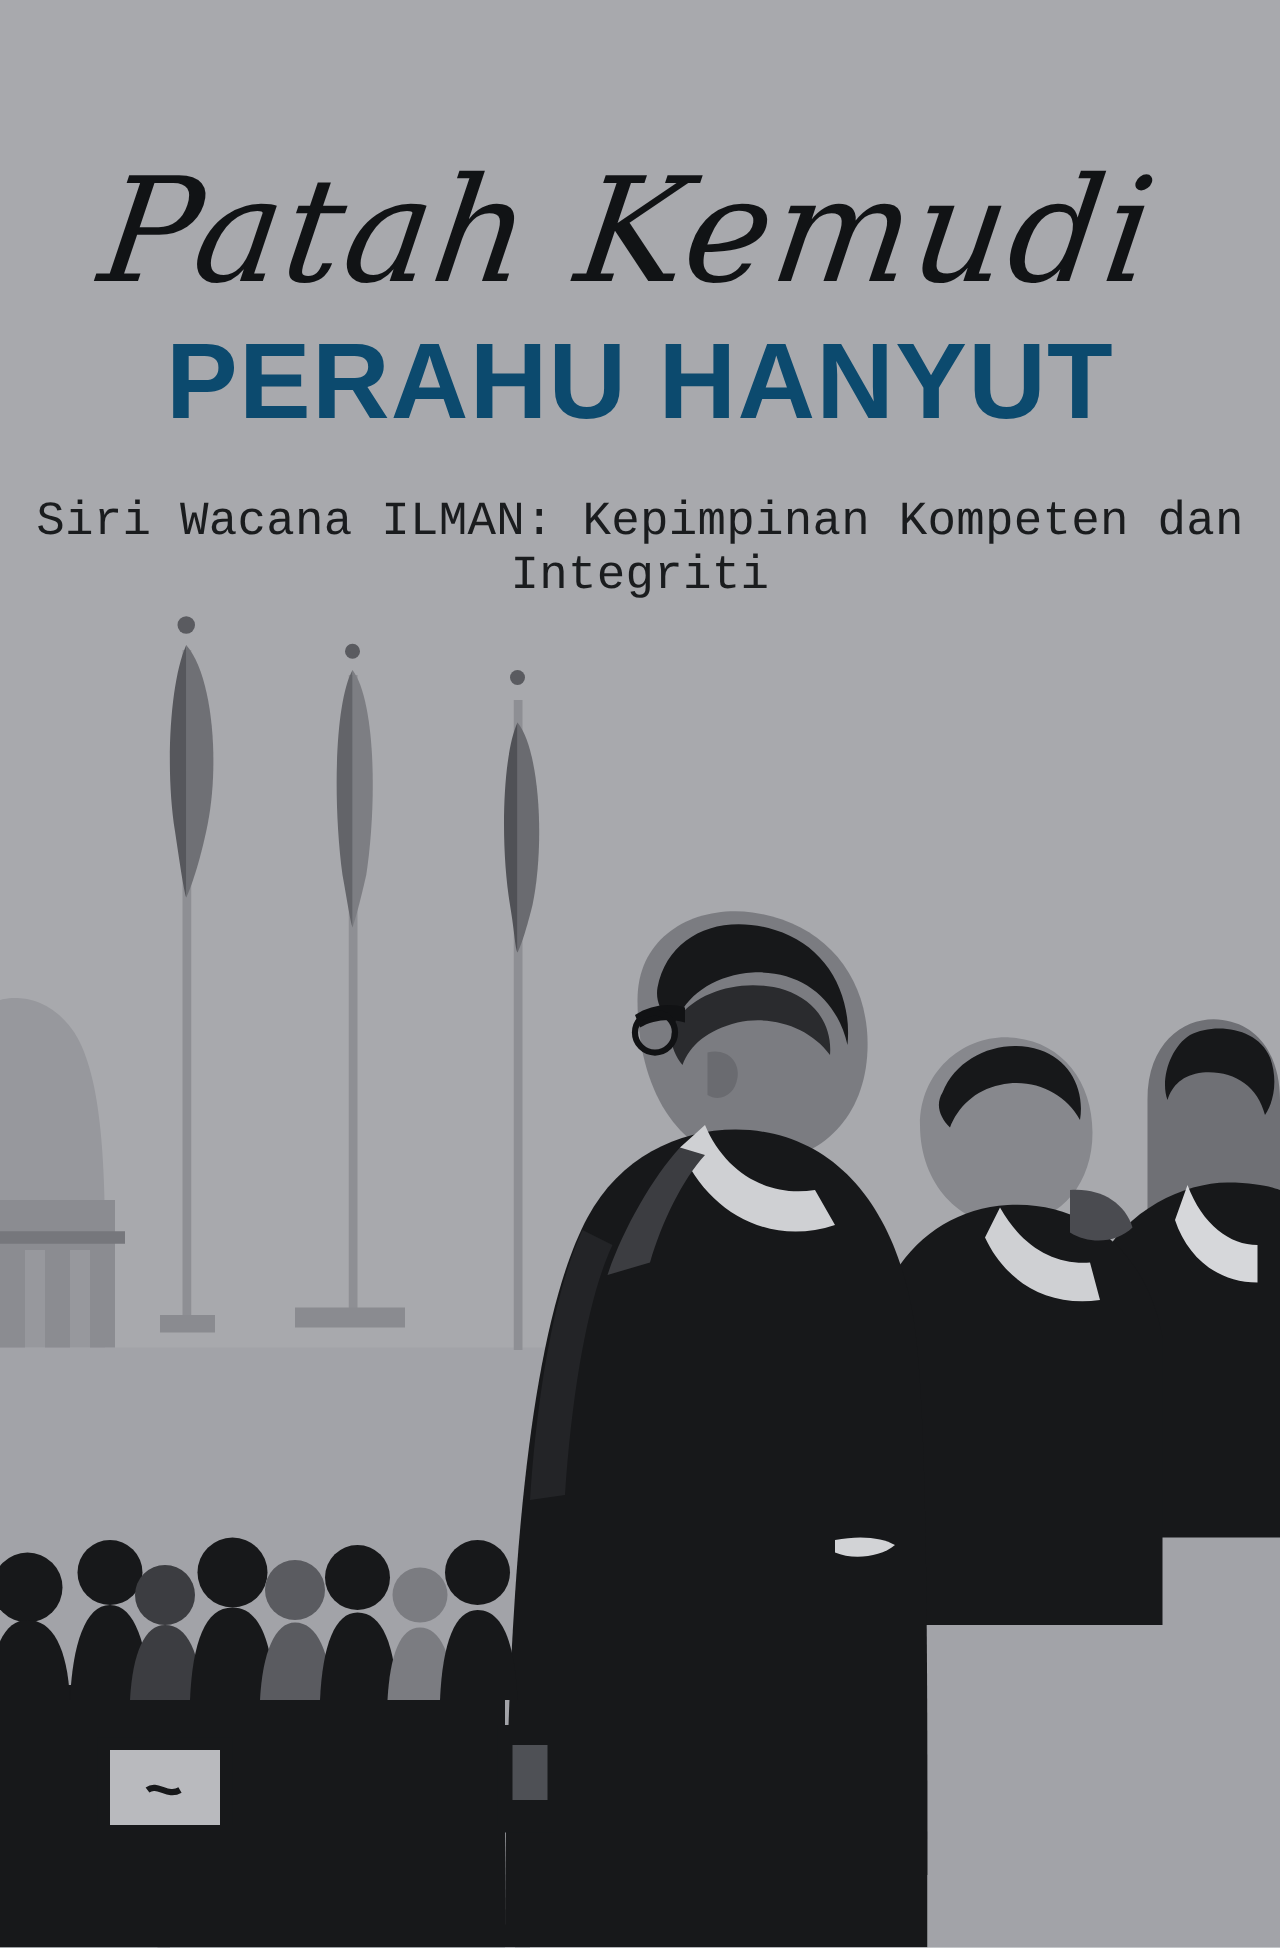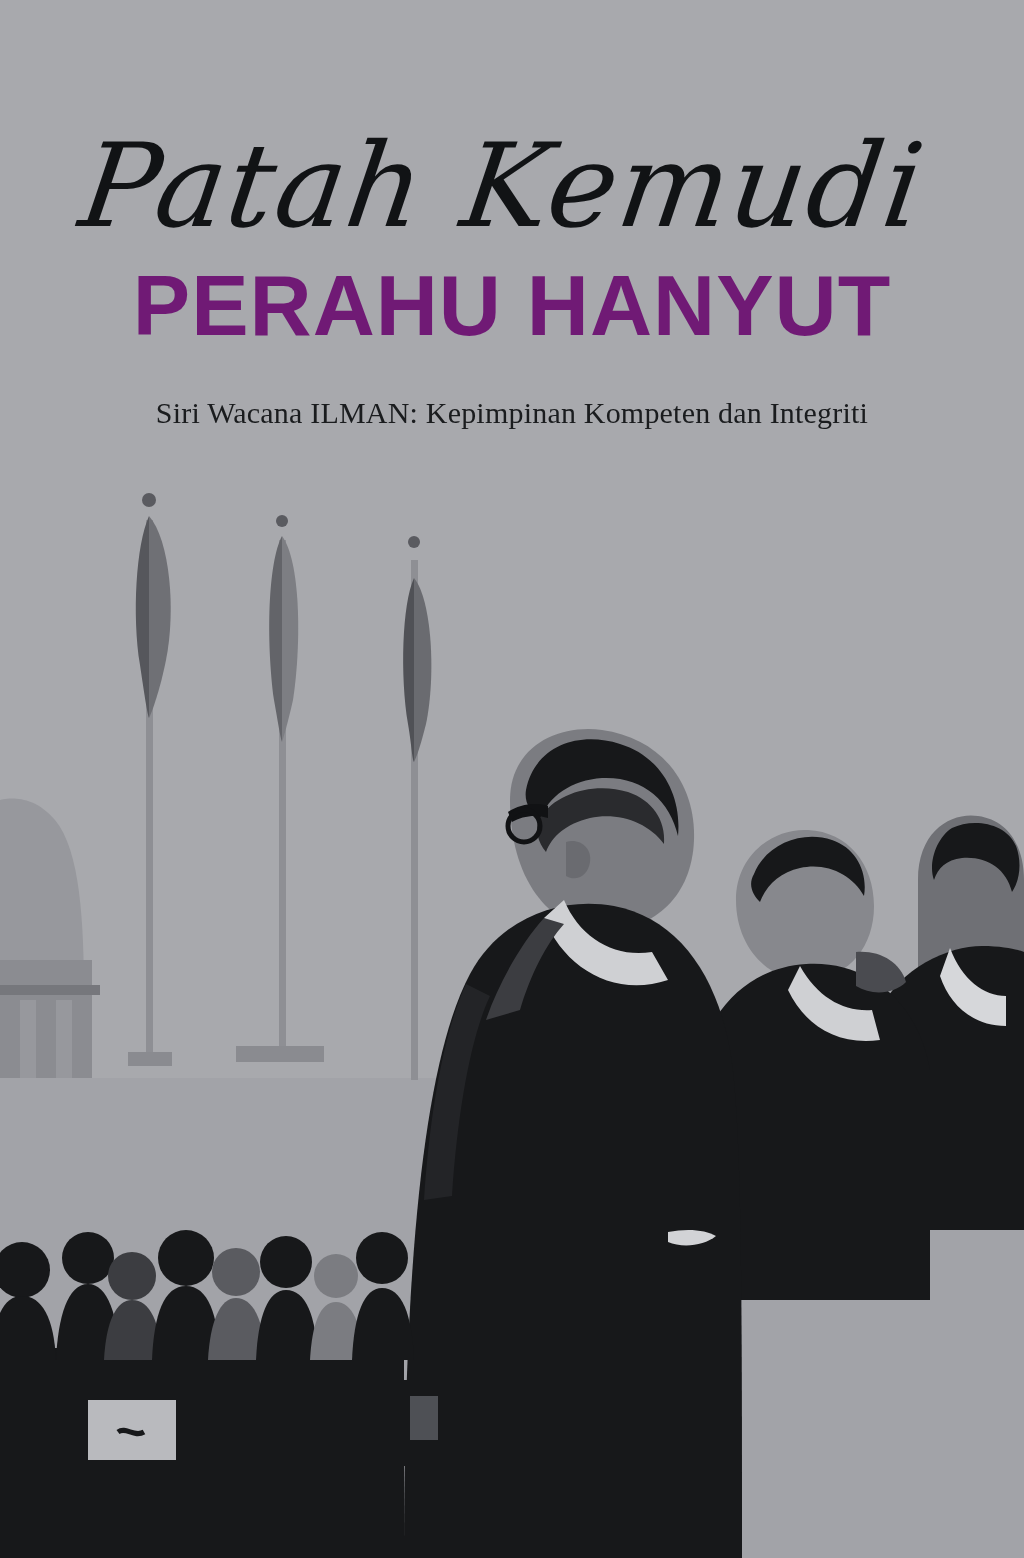--- a/index.html
+++ b/index.html
@@ -46,31 +46,31 @@
     letter-spacing: 2px;
     line-height: 1.0;
     margin: 0;
     padding-top: 128px;
     transform: skewX(-8deg);
   }
   .title-main {
     font-family: "Liberation Sans", sans-serif;
     font-weight: 700;
     font-size: 86px;
-    color: #701a75;
+    color: #0c4a6e;
     text-align: center;
     letter-spacing: 1px;
     line-height: 1.0;
     margin: 0;
     padding-top: 18px;
   }
   .subtitle {
-    font-family: Liberation Serif, serif;
+    font-family: Liberation Mono, monospace;
     font-weight: 400;
-    font-size: 30px;
+    font-size: 38px;
     color: #1a1c1e;
     text-align: center;
     margin: 0;
     padding-top: 48px;
     letter-spacing: 0.2px;
   }
 </style>
 </head>
 <body>
 

